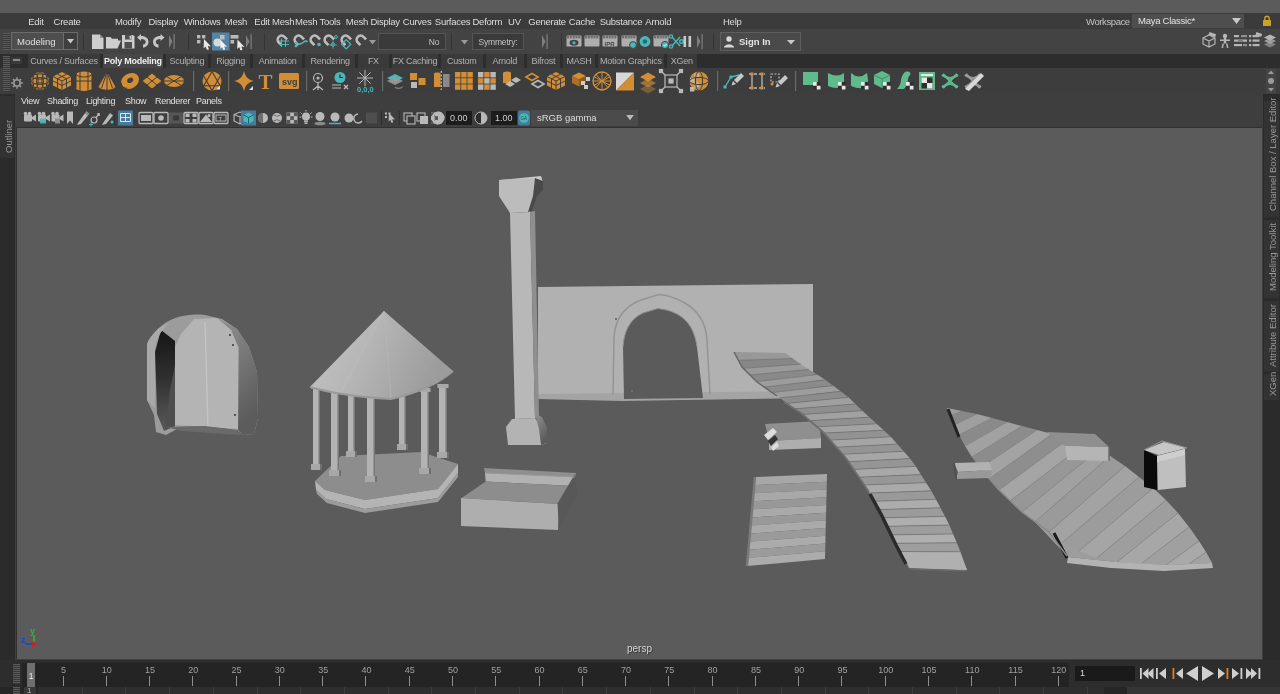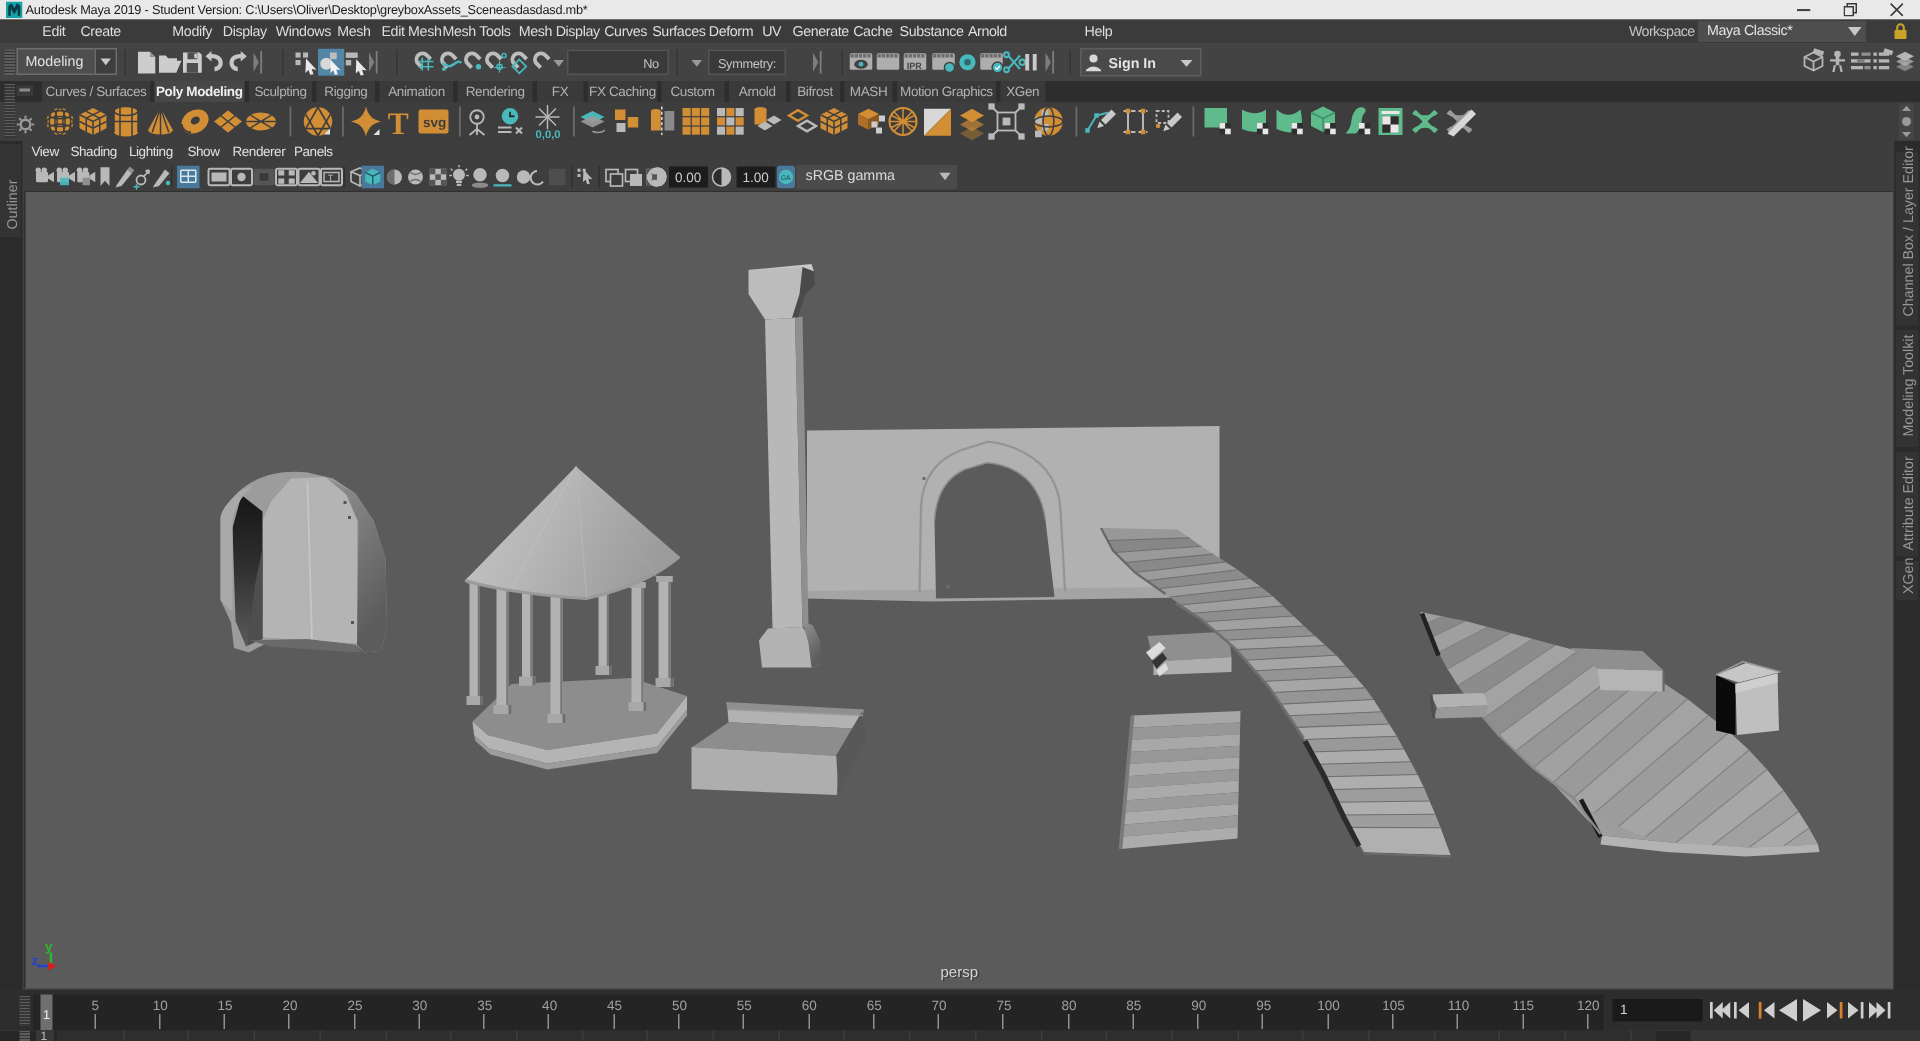--- a/index.html
+++ b/index.html
@@ -43,37 +43,20 @@
   #timeline { position:absolute; left:0; top:660px; width:1280px; height:27px; background:#2d2d2d; }
   #ruler { position:absolute; left:22px; top:3px; width:1047px; height:24px; background:#242424; }
   .tnum { position:absolute; top:2px; color:#a0a0a0; font-size:9px; transform:translateX(-50%); }
   .tick { position:absolute; top:13px; width:1px; height:10px; background:#8f8f8f; }
   #rangerow { position:absolute; left:0; top:687px; width:1280px; height:7px; background:#262626; }
 </style>
 </head>
 <body>
 <div id="app">
 
-  <div id="titlebar">
-    <svg class="abs" style="left:4px;top:1px" width="11" height="11" viewBox="0 0 22 22">
-      <rect x="0" y="0" width="22" height="22" fill="#13a2a5"></rect>
-      <path d="M3 19 V6 L6 3 H8 L11 9 L14 3 H16 L19 6 V19 H15.6 V9.2 L11 17.4 L6.4 9.2 V19 Z" fill="#0b3a44"></path>
-    </svg>
-    <div class="ttext">Autodesk Maya 2019 - Student Version: C:\Users\Oliver\Desktop\greyboxAssets_Sceneasdasdasd.mb*</div>
-    <svg class="abs" style="left:1198px;top:6px" width="9" height="2" viewBox="0 0 9 2">
-        <rect width="9" height="1.4" fill="#444"></rect>
-      </svg>
-    <svg class="abs" style="left:1229px;top:2px" width="9" height="9" viewBox="0 0 9 9">
-      <rect x="2.5" y="0.5" width="6" height="6" fill="none" stroke="#3a3a3a" stroke-width="1"></rect>
-      <rect x="0.5" y="2.5" width="6" height="6" fill="#e9e9e9" stroke="#3a3a3a" stroke-width="1"></rect>
-    </svg>
-    <svg class="abs" style="left:1260px;top:2px" width="9" height="9" viewBox="0 0 10 10">
-      <path d="M0.5 0.5 L9.5 9.5 M9.5 0.5 L0.5 9.5" stroke="#3a3a3a" stroke-width="1.2"></path>
-    </svg>
-  </div>
 
   <div id="menubar">
     <svg class="abs" style="left:1262px;top:2px" width="10" height="12" viewBox="0 0 10 12">
       <rect x="1" y="5" width="8" height="6" rx="0.5" fill="#c9a227"></rect>
       <path d="M2.8 5 V3.4 a2.2 2.2 0 0 1 4.4 0 V5" fill="none" stroke="#c9a227" stroke-width="1.4"></path>
     </svg>
   <div class="m" style="left: 7.4px; margin-top: 32px;">File</div>
       <div class="m" style="left: 28.2px;">Edit</div>
       <div class="m" style="left: 53.6px;">Create</div>
       <div class="m" style="left: 84.8px; margin-top: 38px;">Select</div>

